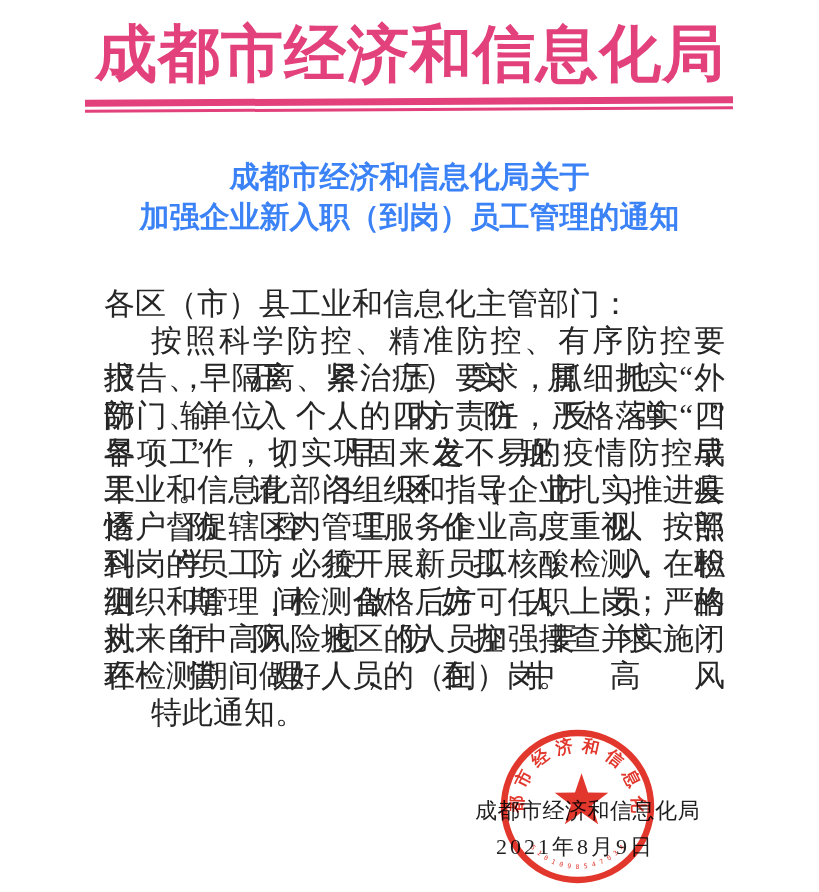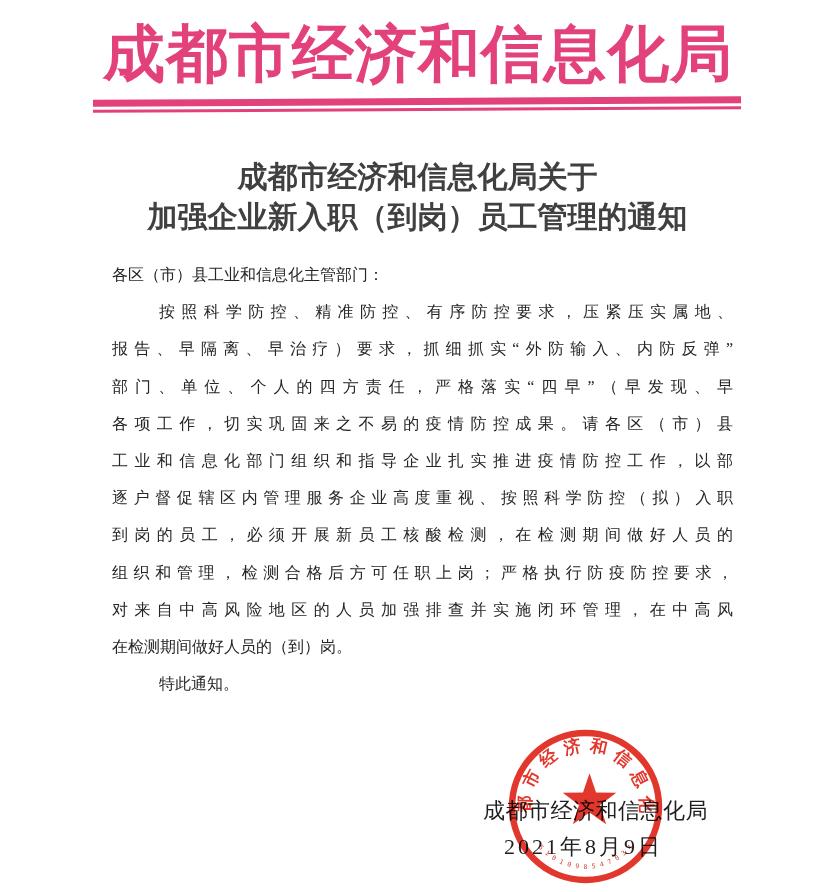--- a/index.html
+++ b/index.html
@@ -3,21 +3,20 @@
 <meta charset="utf-8">
 <style>
   html,body{margin:0;padding:0;background:#ffffff;}
   .page{
     position:relative;
     width:733px;height:892px;
     background:#ffffff;
     overflow:hidden;
     font-family:"Liberation Serif","DejaVu Serif",serif;
     color:#1f1f1f;
-    margin-left:8px;
   }
   
   .letterhead{
     position:absolute;top:14px;left:60px;width:700px;
     text-align:center;
     font-family:"Liberation Serif","DejaVu Serif",serif;
     font-weight:700;
     font-size:62px;line-height:80px;
     letter-spacing:1px;
     color:#e2417b;
@@ -30,26 +29,26 @@
   .letterhead-rule .bar-thick{height:7px;background:#e2417b;}
   .letterhead-rule .bar-gap{height:3px;background:transparent;}
   .letterhead-rule .bar-thin{height:3px;background:#e2417b;}
   
   .doc-title{
     position:absolute;top:157px;left:0;width:819px;
     text-align:center;
     font-family:"Liberation Sans","DejaVu Sans",sans-serif;
     font-weight:700;
     font-size:30px;line-height:40px;
-    color:#404040;
+    color:#3b82f6;
   }
   
   .body-text{
-    position:absolute;top:256px;left:104px;width:621px;
-    font-size:16px;line-height:37.2px;
+    position:absolute;top:285px;left:104px;width:621px;
+    font-size:31px;line-height:37.2px;
     color:#262626;
   }
   .body-line{height:37.2px;white-space:nowrap;}
   .body-line.justify{
     white-space:normal;
     text-align:justify;
     text-align-last:justify;
   }
   .body-line.indent{text-indent:47px;}
   

